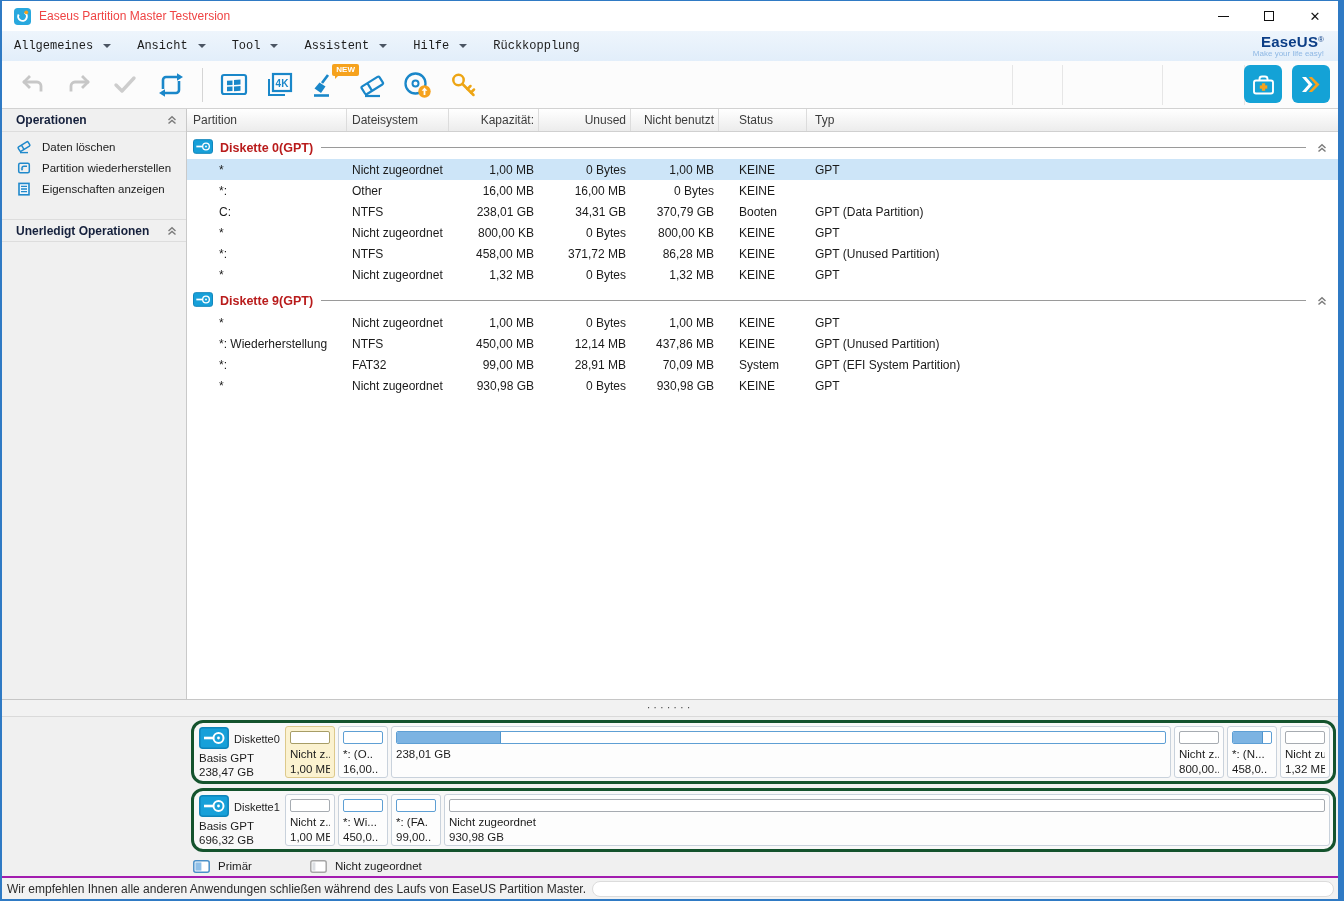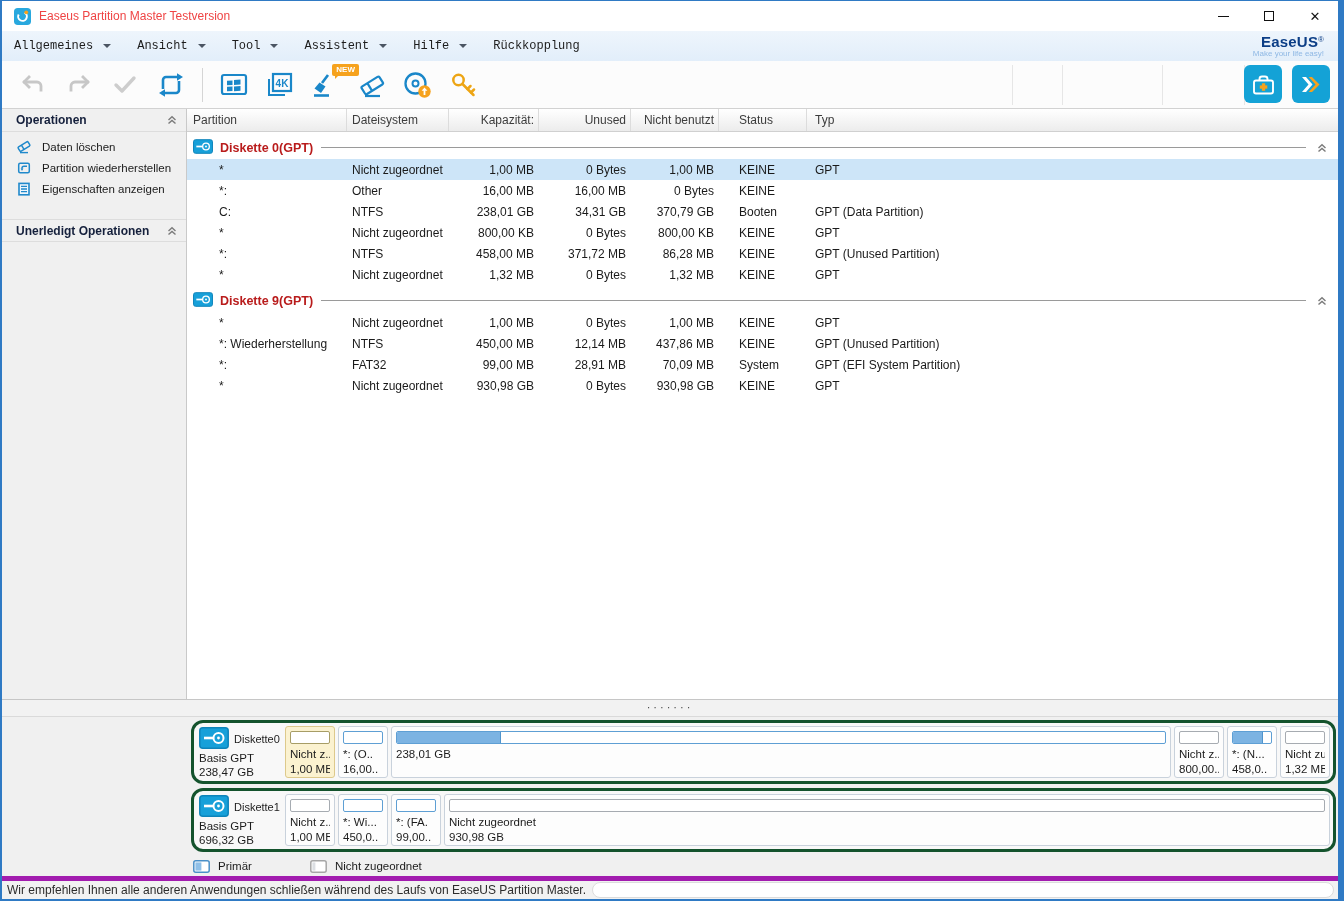--- a/index.html
+++ b/index.html
@@ -83,21 +83,21 @@
   .bar { height:13px; background:#fff; border:1px solid #5e9fd4; border-radius:2px; position:relative; overflow:hidden; margin-bottom:3px; }
   .block.unalloc .bar { border-color:#a6abb1; }
   .block.sel .bar { border-color:#a79d66; }
   .bar i { position:absolute; left:0; top:0; bottom:0; background:#7cb3e2; border-right:1px solid #4f94cc; }
 
   
   .legend { height:20px; flex:none; background:#f0f0f0; display:flex; align-items:center; padding-left:191px; gap:58px; }
   .legend-item { display:flex; align-items:center; gap:8px; font-size:11.5px; color:#1c1c1c; }
 
   
-  .statusbar { height:23px; flex:none; background:#f2f2f2; border-top:5px solid #a21caf; display:flex; align-items:center; padding:0 4px 0 5px; color:#2c2c2c; }
+  .statusbar { height:23px; flex:none; background:#f2f2f2; border-top:2px solid #a21caf; display:flex; align-items:center; padding:0 4px 0 5px; color:#2c2c2c; }
   .status-field { flex:1; height:16px; margin-left:6px; background:#fff; border:1px solid #dcdcdc; border-radius:8px; }
 </style>
 </head>
 <body>
 
 <div class="window">
 
   <div class="titlebar">
     <span class="app-ico">
         <svg width="17" height="17" viewBox="0 0 18 18">

